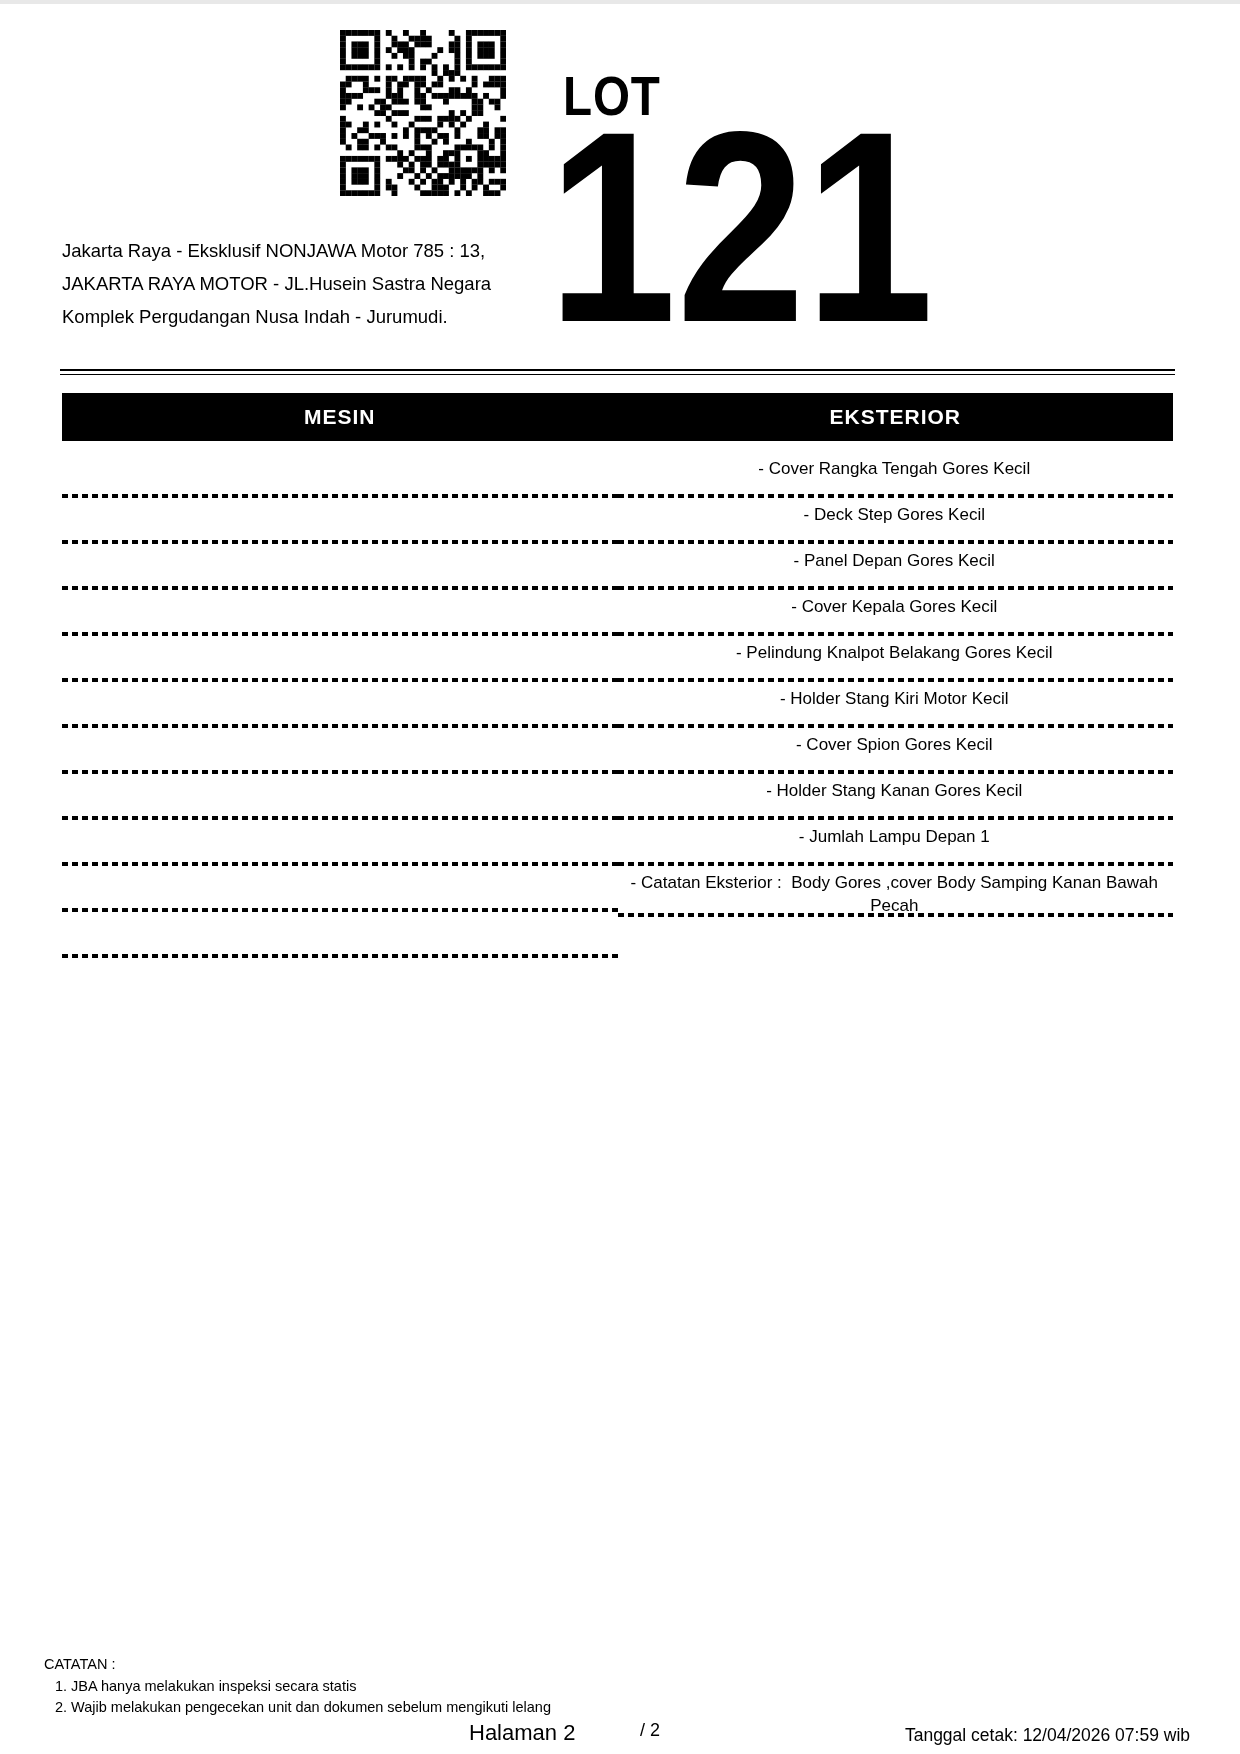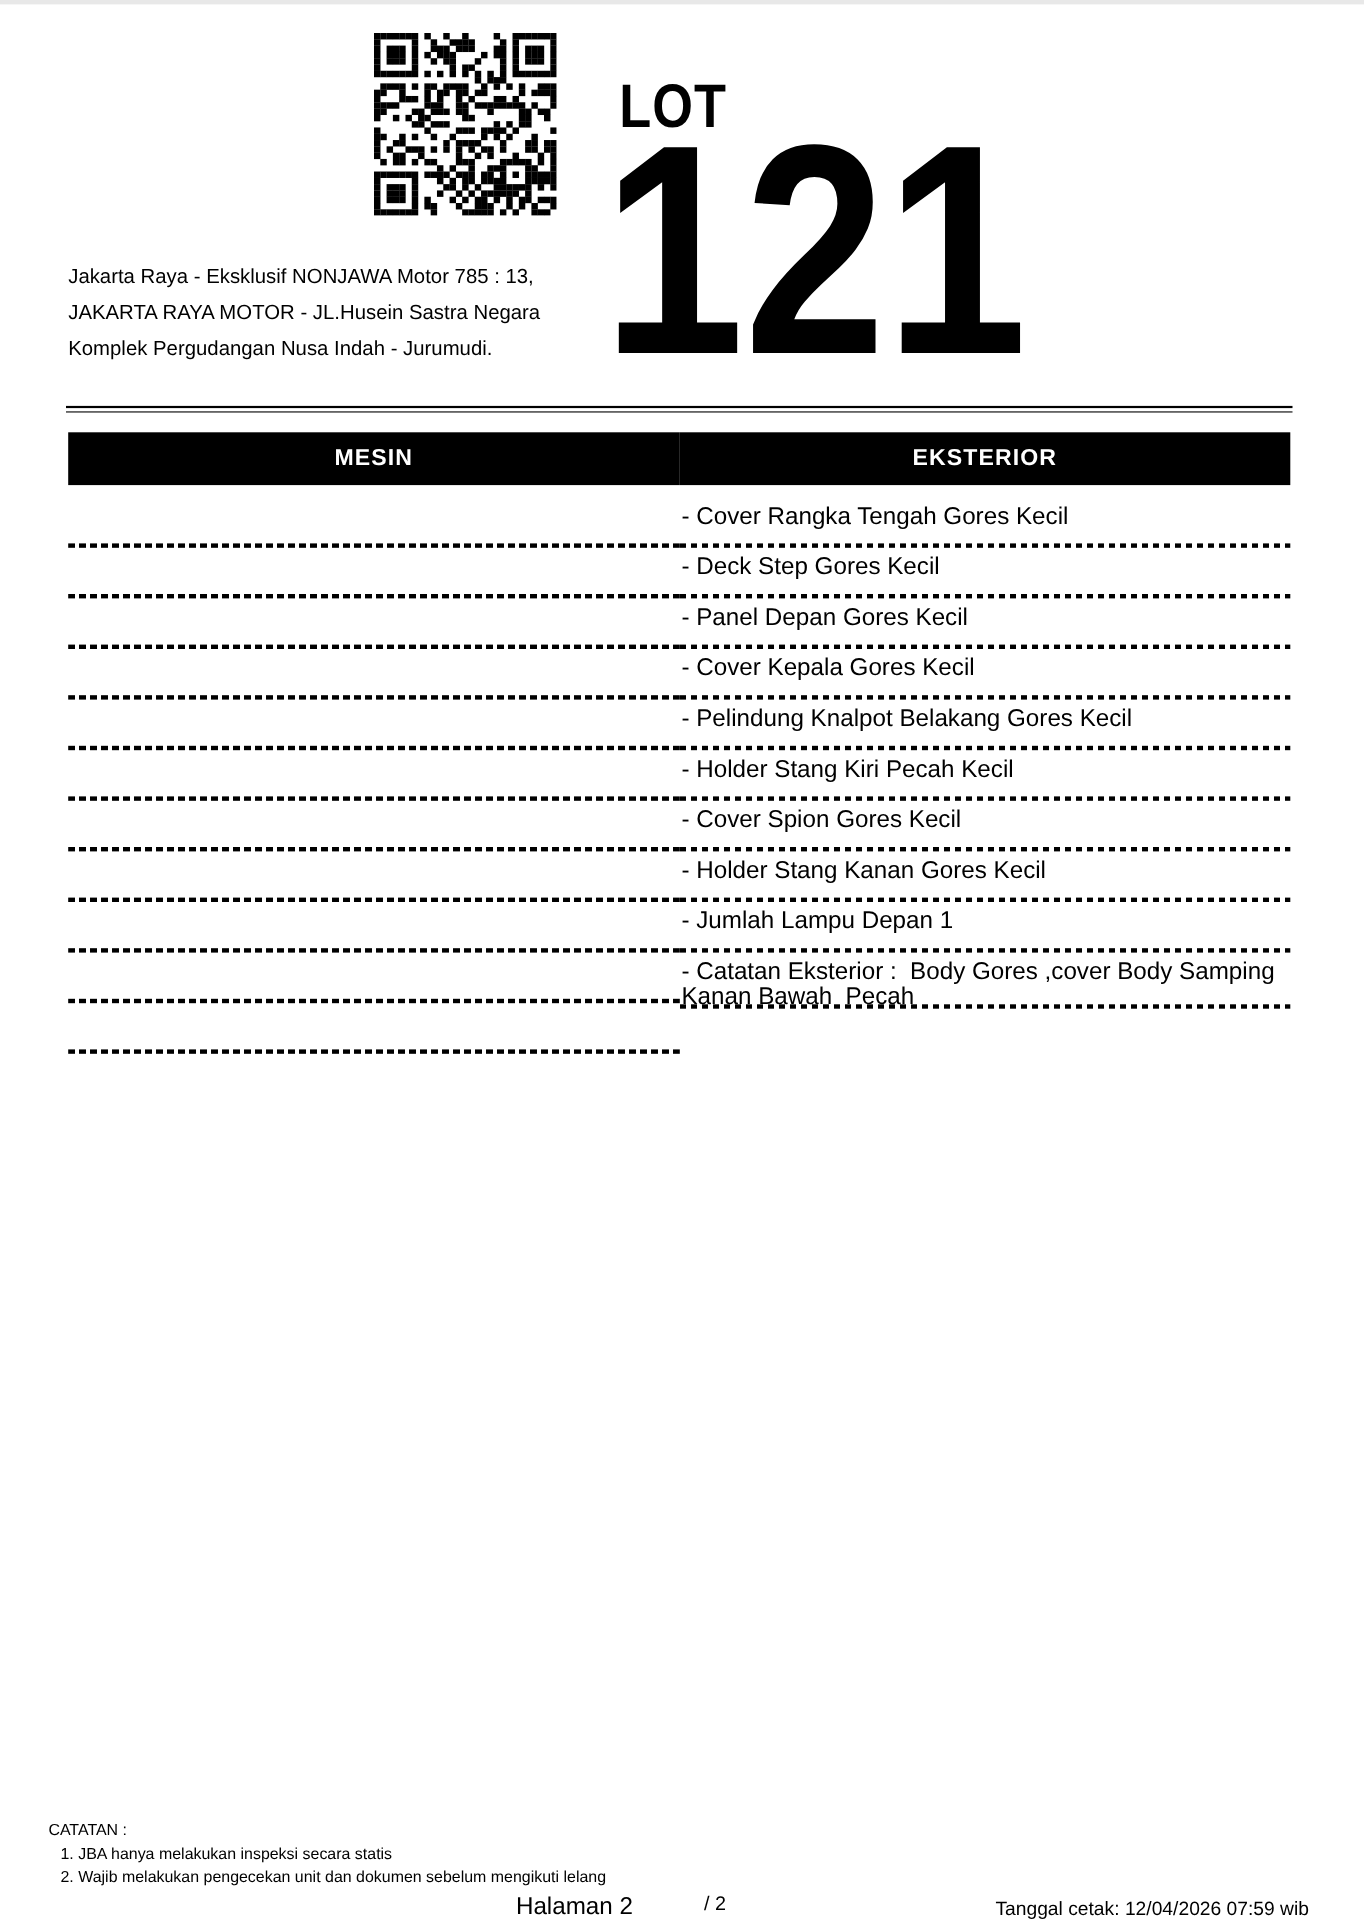--- a/index.html
+++ b/index.html
@@ -45,25 +45,26 @@
   .col-header {
     height:48px; background:#000; color:#fff;
     display:flex; align-items:center; justify-content:center;
     font-size:21px; font-weight:bold; letter-spacing:1px;
   }
   .rows { margin-top:11px; }
   .row {
     box-sizing:border-box;
     min-height:46px;
     padding:5px 4px 0 2px;
-    font-size:22px; line-height:23px;
+    font-size:17px; line-height:23px;
     white-space:pre-wrap;
     background:
       repeating-linear-gradient(90deg, #000 0 6px, transparent 6px 10px)
       left bottom / 100% 4px no-repeat;
+    text-align: center;
   }
   
   .notes {
     position:absolute; left:44px; top:1650px;
     font-size:14.5px; line-height:21.5px;
   }
   .notes .note-item { padding-left:11px; }
   .footer-page-label { position:absolute; left:469px; top:1716px; font-size:22px; }
   .footer-page-total { position:absolute; left:640px; top:1716px; font-size:18px; }
   .footer-printed   { position:absolute; right:50px;  top:1721px; font-size:17.5px; }
@@ -518,21 +519,21 @@
 
     <div class="column">
       <div class="col-header">EKSTERIOR</div>
       <div class="rows">
 
       <div class="row">- Cover Rangka Tengah Gores Kecil</div>
           <div class="row">- Deck Step Gores Kecil</div>
           <div class="row">- Panel Depan Gores Kecil</div>
           <div class="row">- Cover Kepala Gores Kecil</div>
           <div class="row">- Pelindung Knalpot Belakang Gores Kecil</div>
-          <div class="row">- Holder Stang Kiri Pecah Kecil</div>
+          <div class="row">- Holder Stang Kiri Motor Kecil</div>
           <div class="row">- Cover Spion Gores Kecil</div>
           <div class="row">- Holder Stang Kanan Gores Kecil</div>
           <div class="row">- Jumlah Lampu Depan 1</div>
           <div class="row">- Catatan Eksterior :  Body Gores ,cover Body Samping Kanan Bawah  Pecah</div>
         </div>
     </div>
 
   </div>
 
   <div class="notes">

